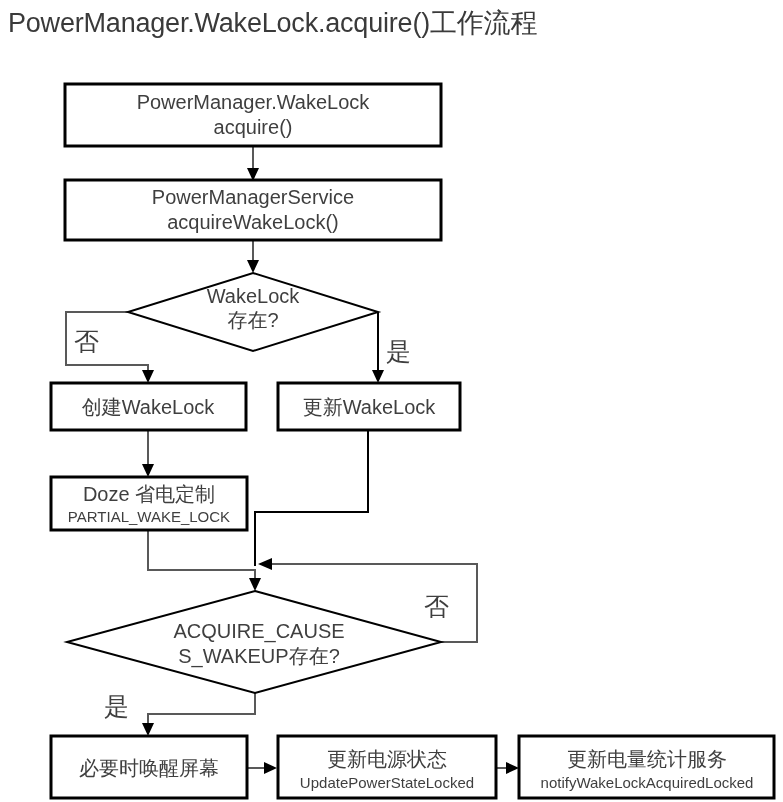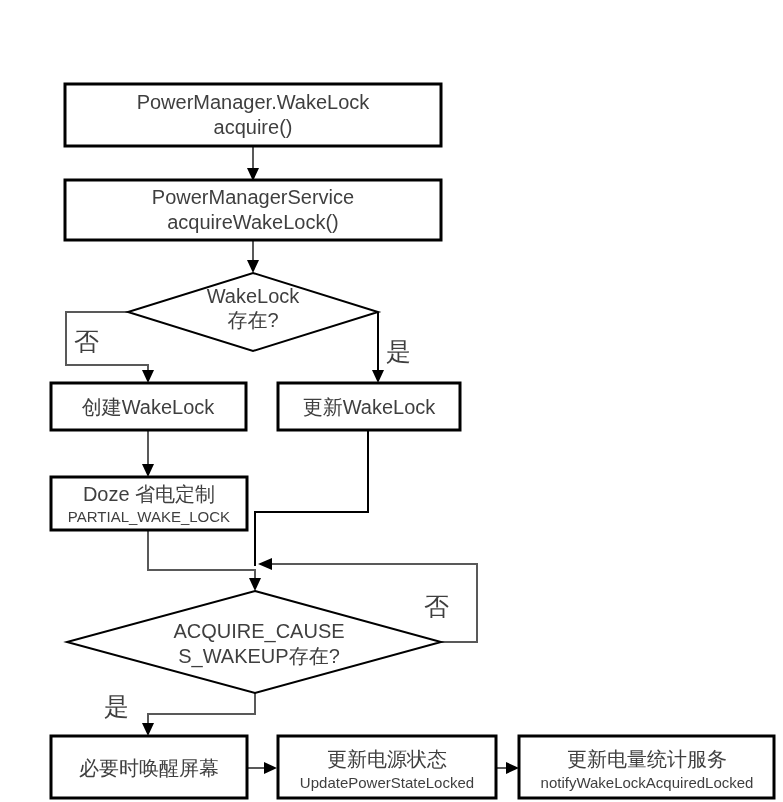--- a/index.html
+++ b/index.html
@@ -78,20 +78,21 @@
   }
   text.t-dia {
     font-size: 20px;
   }
 </style>
 </head>
 <body>
 
 <div id="page">
 
+  <div id="diagram-title">PowerManager.WakeLock.acquire()工作流程</div>
 
   <svg id="flow" viewBox="0 0 783 802">
 
     <g>
 
       <g>
         <path class="conn" d="M253,146 L253,174"></path>
         <polygon class="arrow-head" points="253,181 247,168 259,168"></polygon>
       </g>
 

